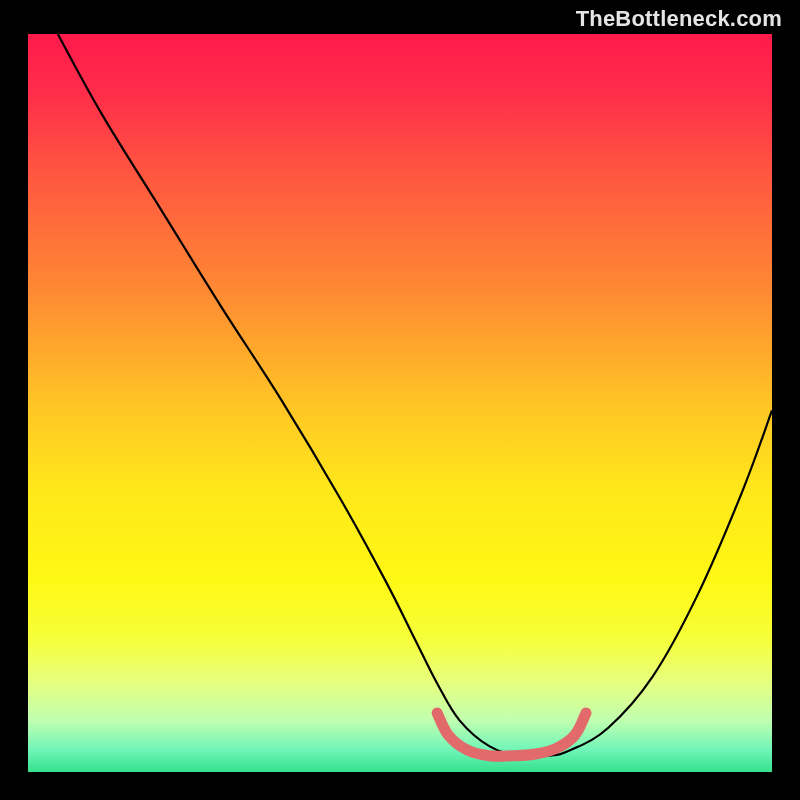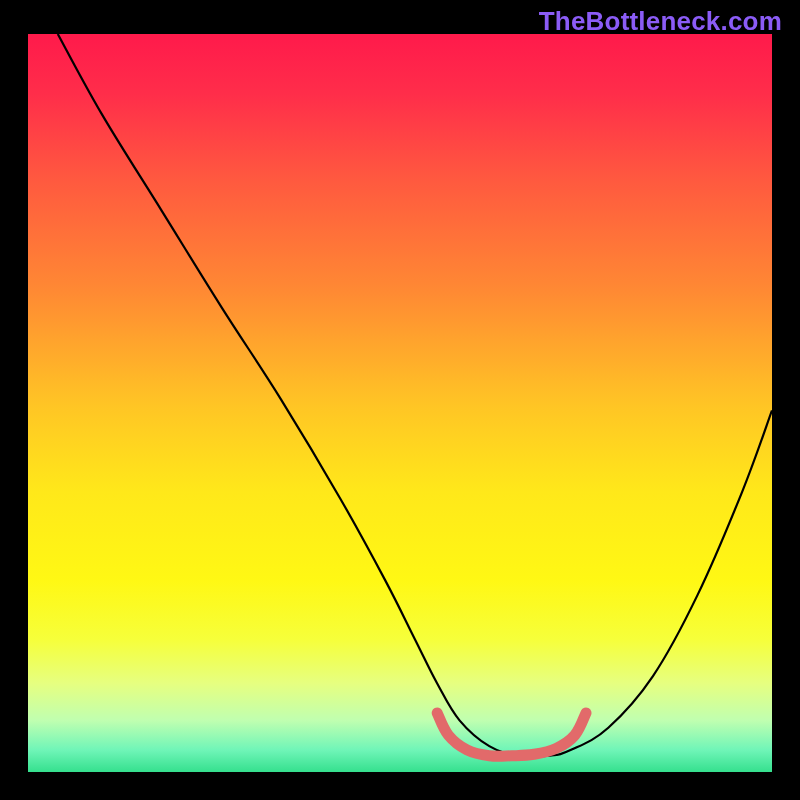--- a/index.html
+++ b/index.html
@@ -16,22 +16,22 @@
     top: 0;
     left: 0;
     width: 800px;
     height: 800px;
     background: #000;
   }
   .watermark {
     position: absolute;
     top: 6px;
     right: 18px;
-    color: #8b5cf6;
-    font-size: 26px;
+    color: #e5e5e5;
+    font-size: 22px;
     font-weight: bold;
     letter-spacing: 0.2px;
     z-index: 5;
     user-select: none;
   }
   .plot {
     position: absolute;
     
     left: 28px;
     top: 34px;

